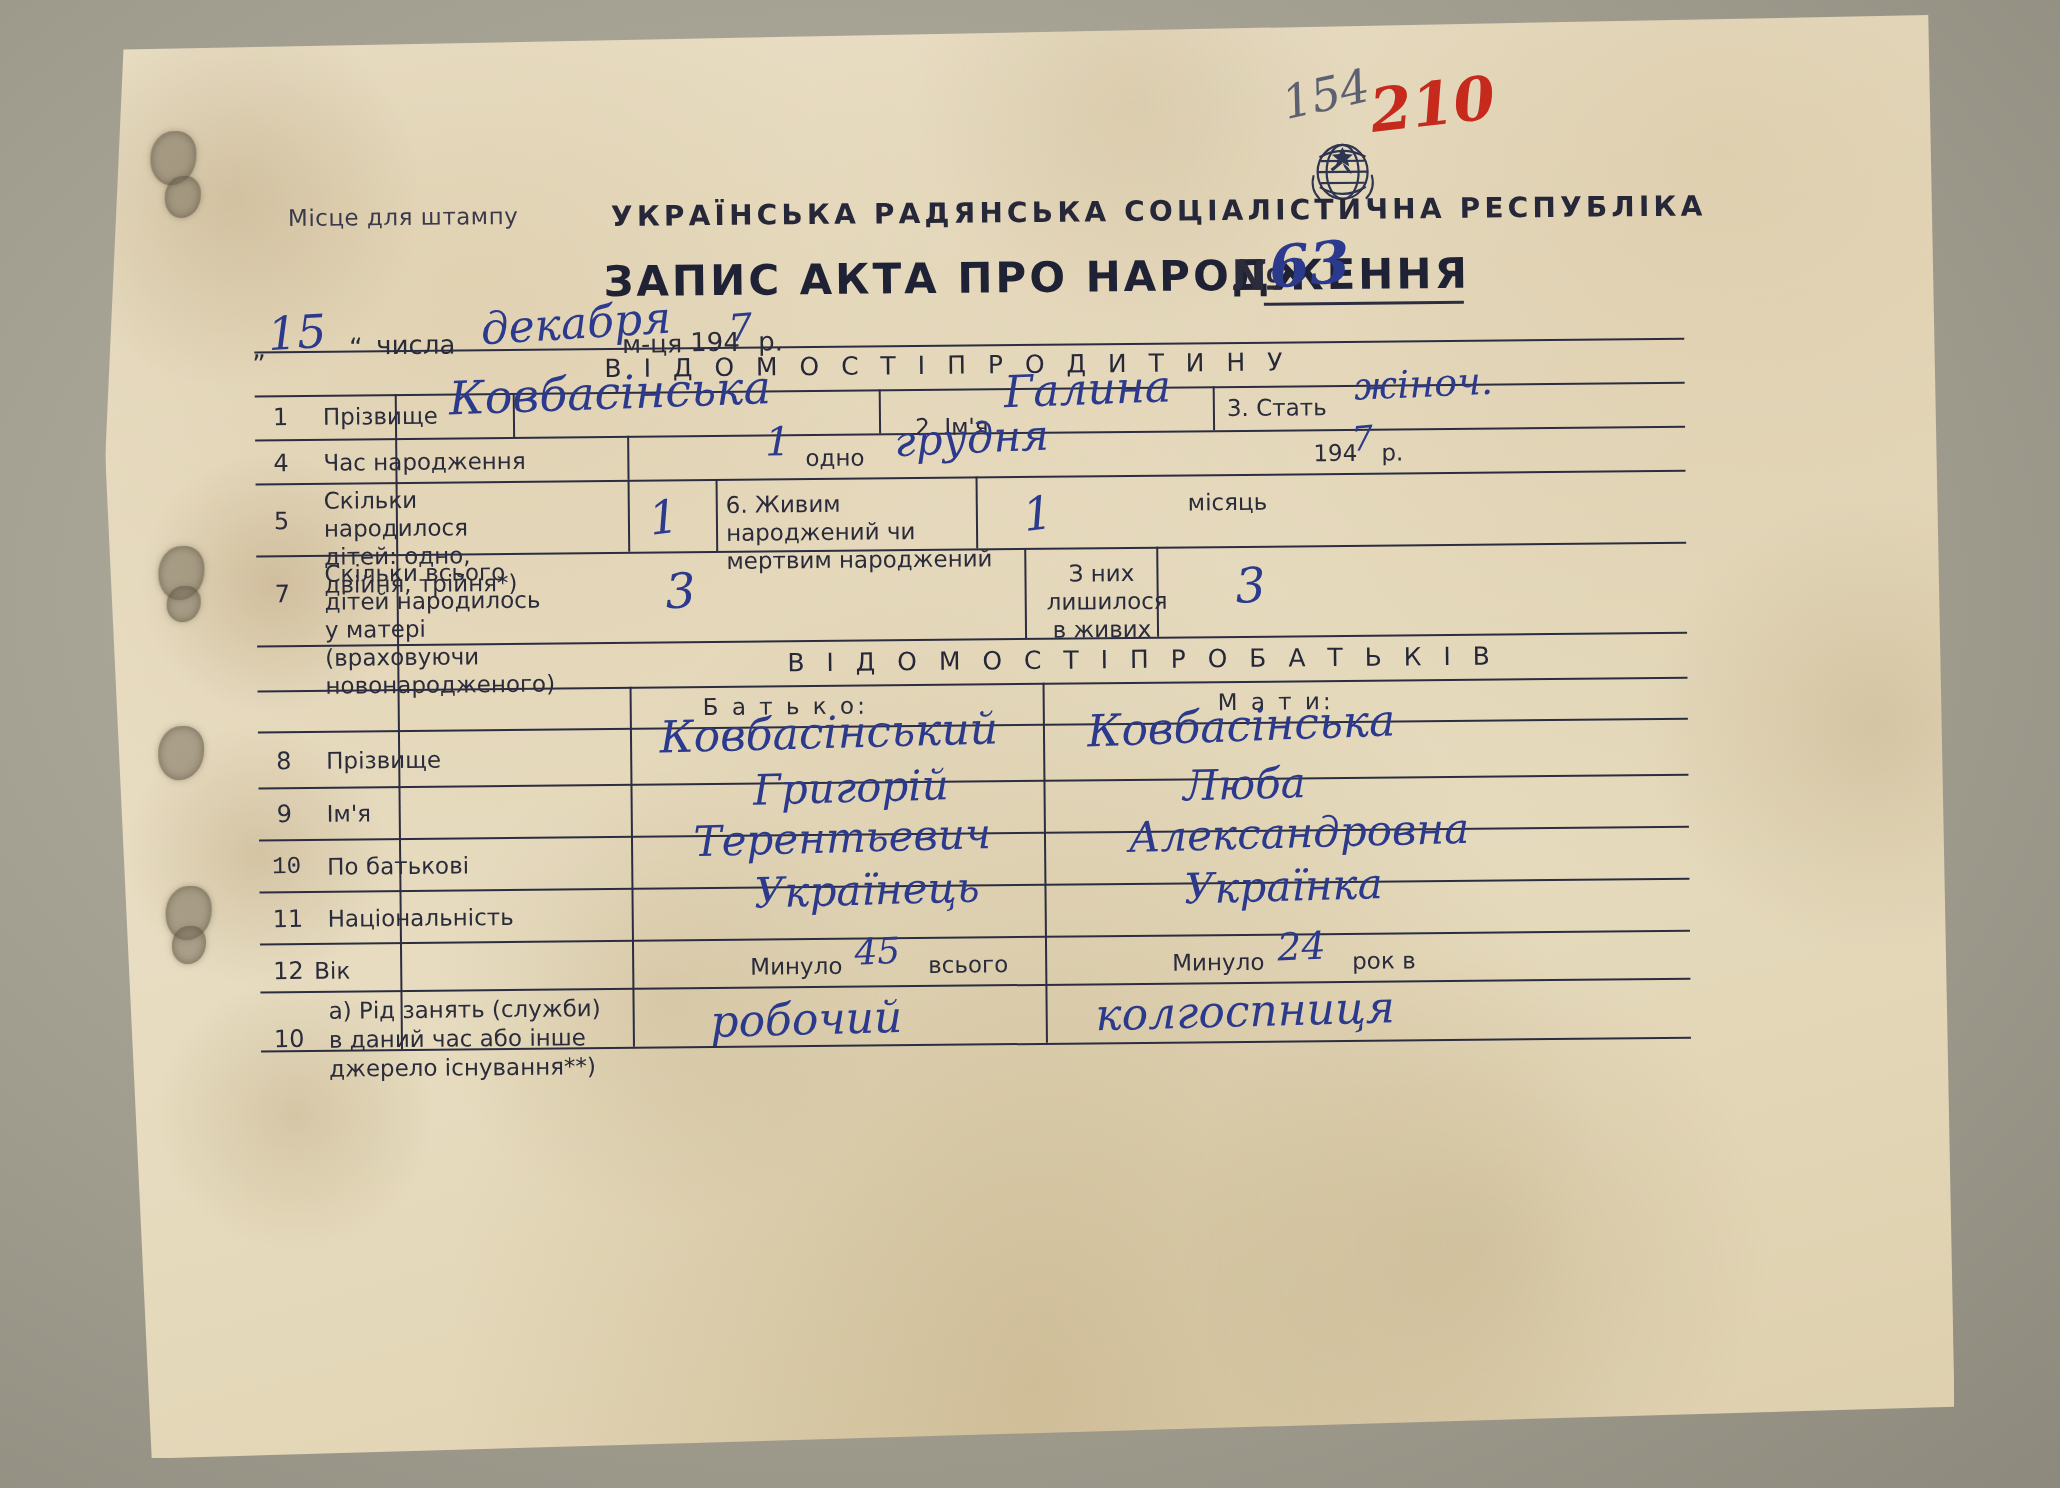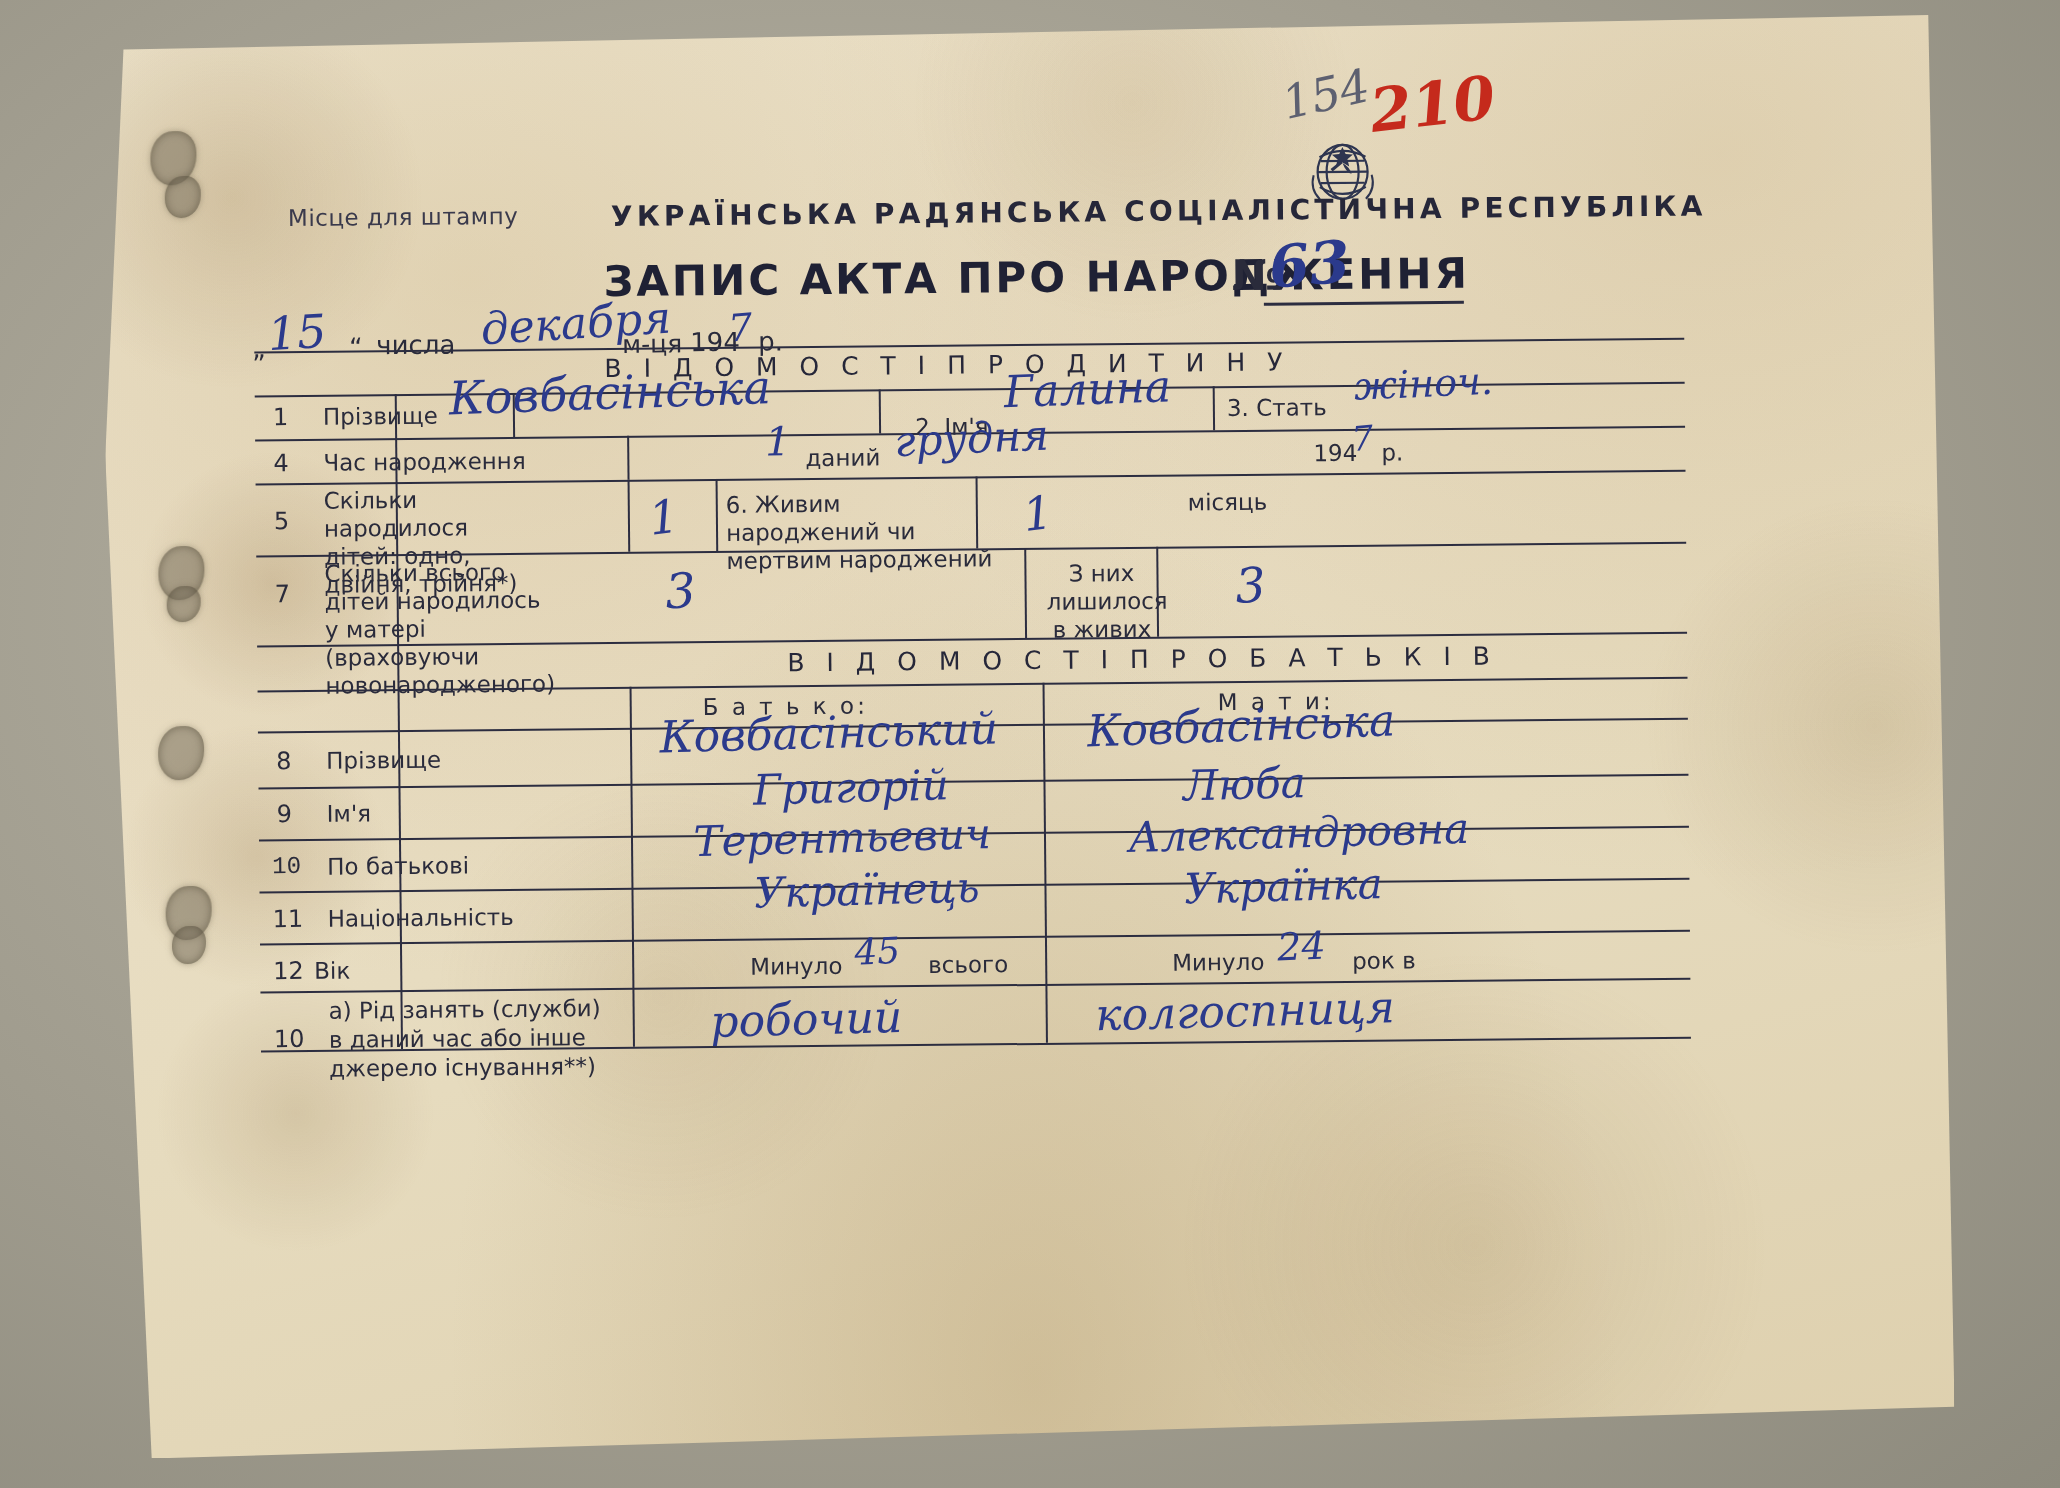--- a/index.html
+++ b/index.html
@@ -198,21 +198,21 @@
       <div class="hw" style="left:1250px; top:350px; font-size:38px; transform:rotate(-2deg);">жіноч.</div>
       <div class="line hl" style="left:150px; top:414px; width:1430px;"></div>
       <div class="line vl" style="left:290px; top:370px; height:44px;"></div>
       <div class="line vl" style="left:408px; top:370px; height:44px;"></div>
       <div class="line vl" style="left:774px; top:370px; height:44px;"></div>
       <div class="line vl" style="left:1108px; top:370px; height:44px;"></div>
 
       <div class="t cellnum" style="left:168px; top:424px;">4</div>
       <div class="t celllbl" style="left:218px; top:424px;">Час народження</div>
       <div class="hw" style="left:660px; top:398px; font-size:40px;">1</div>
-      <div class="t celllbl" style="left:700px; top:424px;">даний</div>
+      <div class="t celllbl" style="left:700px; top:424px;">одно</div>
       <div class="hw" style="left:790px; top:398px; font-size:42px; transform:rotate(-2deg);">грудня</div>
       <div class="t celllbl" style="left:1082px; top:424px;margin-top:48px;">місяць</div>
       <div class="t celllbl" style="left:1208px; top:424px;">194</div>
       <div class="hw" style="left:1248px; top:404px; font-size:34px; transform:rotate(-4deg);">7</div>
       <div class="t celllbl" style="left:1276px; top:424px;">р.</div>
       <div class="line hl" style="left:150px; top:458px; width:1430px;"></div>
       <div class="line vl" style="left:290px; top:414px; height:44px;"></div>
       <div class="line vl" style="left:522px; top:414px; height:44px;"></div>
 
       <div class="t cellnum" style="left:168px; top:482px;">5</div>

